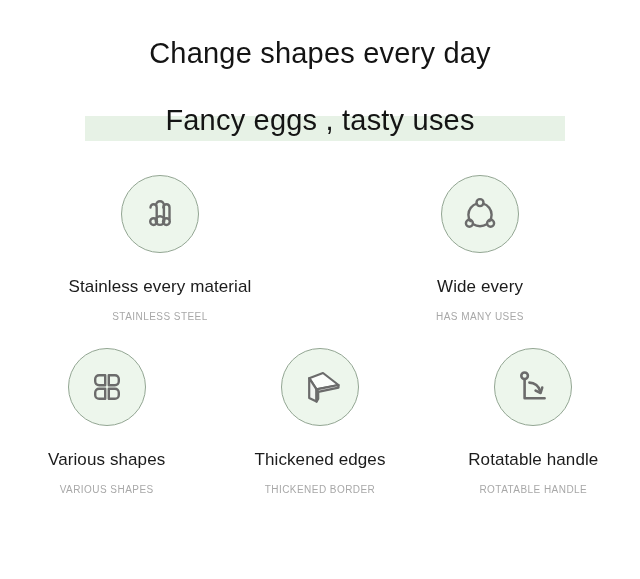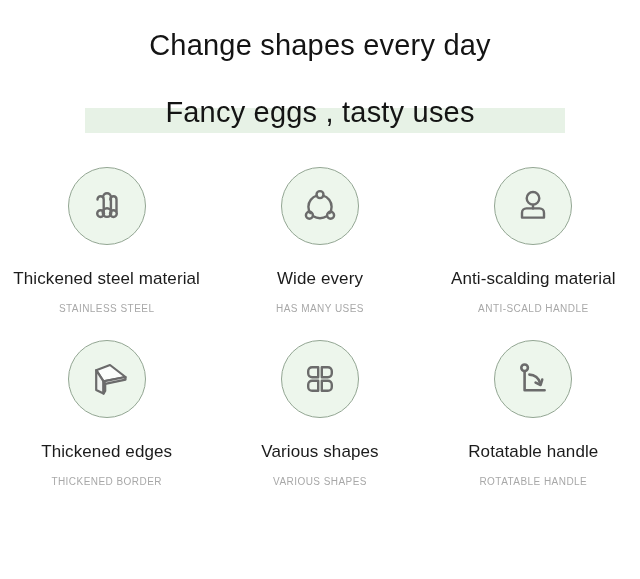--- a/index.html
+++ b/index.html
@@ -14,21 +14,21 @@
   body {
     font-family: "Liberation Sans", sans-serif;
     color: #1a1a1a;
     position: relative;
     overflow: hidden;
   }
 
   
   .header {
     width: 640px;
-    padding-top: 28px;
+    padding-top: 36px;
   }
 
   .headline {
     text-align: center;
     font-size: 29px;
     font-weight: 400;
     letter-spacing: 0.2px;
     color: #141414;
     line-height: 1.2;
   }
@@ -135,92 +135,79 @@
           <svg width="46" height="46" viewBox="0 0 46 46" fill="none" stroke="#6b6b6b" stroke-width="2.4" stroke-linecap="round" stroke-linejoin="round">
             <path d="M13.5 16.5 C13.5 14.6 14.9 13.2 16.6 13.2 C18.3 13.2 19.7 14.6 19.7 16.5 L19.7 28.2"></path>
             <path d="M26.3 16.5 C26.3 14.6 27.7 13.2 29.4 13.2 C31.1 13.2 32.5 14.6 32.5 16.5 L32.5 28.2"></path>
             <path d="M19.1 14.1 C19.1 11.9 20.8 10.2 23 10.2 C25.2 10.2 26.9 11.9 26.9 14.1 L26.9 27.4"></path>
             <circle cx="16.6" cy="30.6" r="3.4"></circle>
             <circle cx="29.4" cy="30.6" r="3.4"></circle>
             <circle cx="23" cy="29.6" r="4.3"></circle>
           </svg>
         </span>
       </div>
-      <div class="cell-title">Thickened steel material</div>
+      <div class="cell-title">Stainless every material</div>
       <div class="cell-sub">STAINLESS STEEL</div>
     </div>
 
     <div class="cell">
       <div class="icon-circle">
         <span>
           <svg width="46" height="46" viewBox="0 0 46 46" fill="none" stroke="#6b6b6b" stroke-width="2.4" stroke-linecap="round" stroke-linejoin="round">
             <path d="M19.9 12.6 C15.0 13.9 11.4 18.4 11.4 23.7 C11.4 26.1 12.1 28.3 13.4 30.1"></path>
             <path d="M26.1 12.6 C31.0 13.9 34.6 18.4 34.6 23.7 C34.6 26.1 33.9 28.3 32.6 30.1"></path>
             <path d="M16.3 33.3 C18.2 34.5 20.5 35.2 23 35.2 C25.5 35.2 27.8 34.5 29.7 33.3"></path>
             <circle cx="23" cy="11.6" r="3.5"></circle>
             <circle cx="12.4" cy="32.2" r="3.5"></circle>
             <circle cx="33.6" cy="32.2" r="3.5"></circle>
           </svg>
         </span>
       </div>
       <div class="cell-title">Wide every</div>
       <div class="cell-sub">HAS MANY USES</div>
     </div>
 
+
+  </div>
+
+  <div class="grid-row">
+
     <div class="cell">
       <div class="icon-circle">
         <span>
           <svg width="46" height="46" viewBox="0 0 46 46" fill="none" stroke="#6b6b6b" stroke-width="2.4" stroke-linecap="round" stroke-linejoin="round">
-            <circle cx="23" cy="15.3" r="6.3"></circle>
-            <path d="M23 21.6 L23 25.4"></path>
-            <path d="M12.0 34.6 L12.0 29.9 C12.0 27.4 14.0 25.4 16.5 25.4 L29.5 25.4 C32.0 25.4 34.0 27.4 34.0 29.9 L34.0 34.6 Z"></path>
-          </svg>
-        </span>
-      </div>
-      <div class="cell-title">Anti-scalding material</div>
-      <div class="cell-sub">ANTI-SCALD HANDLE</div>
-    </div>
-
-  </div>
-
-  <div class="grid-row">
+            <path d="M21.2 21.2 L15.1 21.2 C12.9 21.2 11.2 19.5 11.2 17.3 L11.2 15.1 C11.2 12.9 12.9 11.2 15.1 11.2 L21.2 11.2 Z"></path>
+            <path d="M24.8 21.2 L30.9 21.2 C33.1 21.2 34.8 19.5 34.8 17.3 L34.8 15.1 C34.8 12.9 33.1 11.2 30.9 11.2 L24.8 11.2 Z"></path>
+            <path d="M21.2 24.8 L15.1 24.8 C12.9 24.8 11.2 26.5 11.2 28.7 L11.2 30.9 C11.2 33.1 12.9 34.8 15.1 34.8 L21.2 34.8 Z"></path>
+            <path d="M24.8 24.8 L30.9 24.8 C33.1 24.8 34.8 26.5 34.8 28.7 L34.8 30.9 C34.8 33.1 33.1 34.8 30.9 34.8 L24.8 34.8 Z"></path>
+          </svg>
+        </span>
+      </div>
+      <div class="cell-title">Various shapes</div>
+      <div class="cell-sub">VARIOUS SHAPES</div>
+    </div>
 
     <div class="cell">
       <div class="icon-circle">
         <span>
           <svg width="48" height="48" viewBox="0 0 48 48" fill="none" stroke="#6b6b6b" stroke-width="2.2" stroke-linecap="round" stroke-linejoin="round">
             <path d="M13.2 15.2 L27.0 10.0 L42.5 22.0 L20.5 26.4 Z" fill="#fbfdfb"></path>
             <path d="M13.2 15.2 L13.2 35.0 L20.5 38.6 L20.5 26.4 Z" fill="#f0f3f0"></path>
             <path d="M20.5 26.4 L42.5 22.0 L42.5 24.6 L22.2 28.8 Z" fill="#f0f3f0"></path>
             <path d="M20.5 26.4 L20.5 38.6 L22.2 36.0 L22.2 28.8 Z" fill="#e8ece8"></path>
           </svg>
         </span>
       </div>
       <div class="cell-title">Thickened edges</div>
       <div class="cell-sub">THICKENED BORDER</div>
     </div>
 
     <div class="cell">
       <div class="icon-circle">
         <span>
-          <svg width="46" height="46" viewBox="0 0 46 46" fill="none" stroke="#6b6b6b" stroke-width="2.4" stroke-linecap="round" stroke-linejoin="round">
-            <path d="M21.2 21.2 L15.1 21.2 C12.9 21.2 11.2 19.5 11.2 17.3 L11.2 15.1 C11.2 12.9 12.9 11.2 15.1 11.2 L21.2 11.2 Z"></path>
-            <path d="M24.8 21.2 L30.9 21.2 C33.1 21.2 34.8 19.5 34.8 17.3 L34.8 15.1 C34.8 12.9 33.1 11.2 30.9 11.2 L24.8 11.2 Z"></path>
-            <path d="M21.2 24.8 L15.1 24.8 C12.9 24.8 11.2 26.5 11.2 28.7 L11.2 30.9 C11.2 33.1 12.9 34.8 15.1 34.8 L21.2 34.8 Z"></path>
-            <path d="M24.8 24.8 L30.9 24.8 C33.1 24.8 34.8 26.5 34.8 28.7 L34.8 30.9 C34.8 33.1 33.1 34.8 30.9 34.8 L24.8 34.8 Z"></path>
-          </svg>
-        </span>
-      </div>
-      <div class="cell-title">Various shapes</div>
-      <div class="cell-sub">VARIOUS SHAPES</div>
-    </div>
-
-    <div class="cell">
-      <div class="icon-circle">
-        <span>
           <svg width="46" height="46" viewBox="0 0 46 46" fill="none" stroke="#6b6b6b" stroke-width="2.6" stroke-linecap="round" stroke-linejoin="round">
             <circle cx="14.6" cy="11.8" r="3.3"></circle>
             <path d="M14.6 15.6 L14.6 34.2 L34.6 34.2"></path>
             <path d="M19.4 18.6 C24.6 18.6 29.0 22.2 30.2 27.2"></path>
             <path d="M25.6 26.6 L30.6 29.0 L32.2 23.6"></path>
           </svg>
         </span>
       </div>
       <div class="cell-title">Rotatable handle</div>
       <div class="cell-sub">ROTATABLE HANDLE</div>

